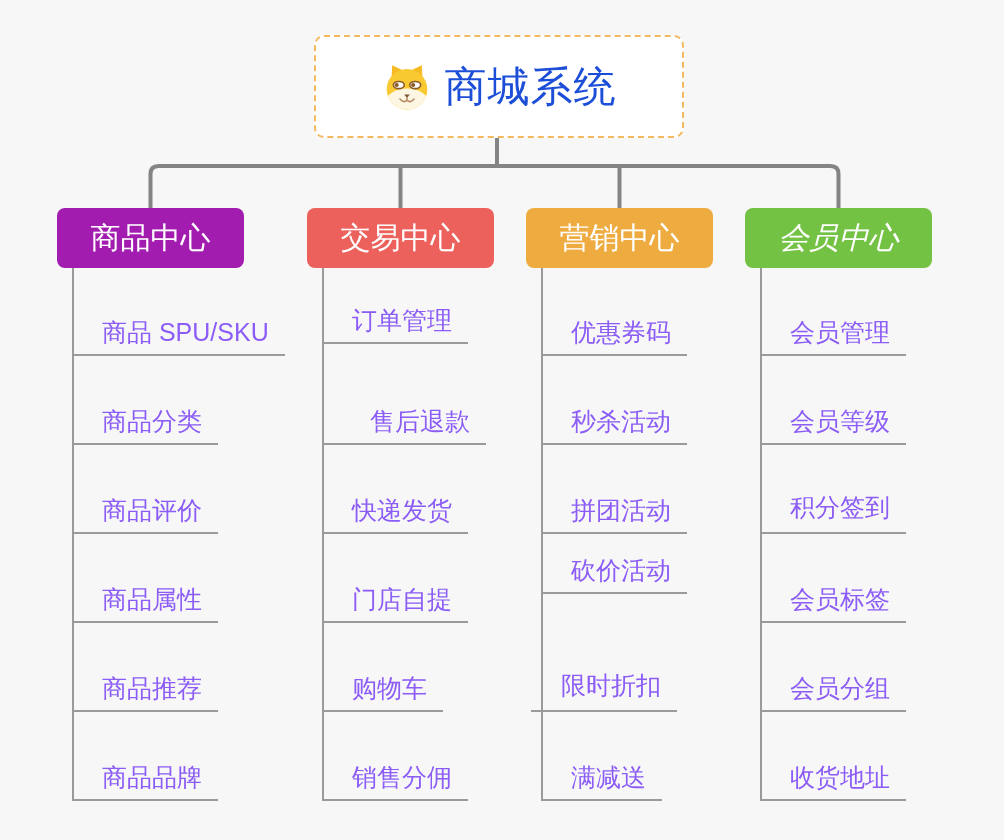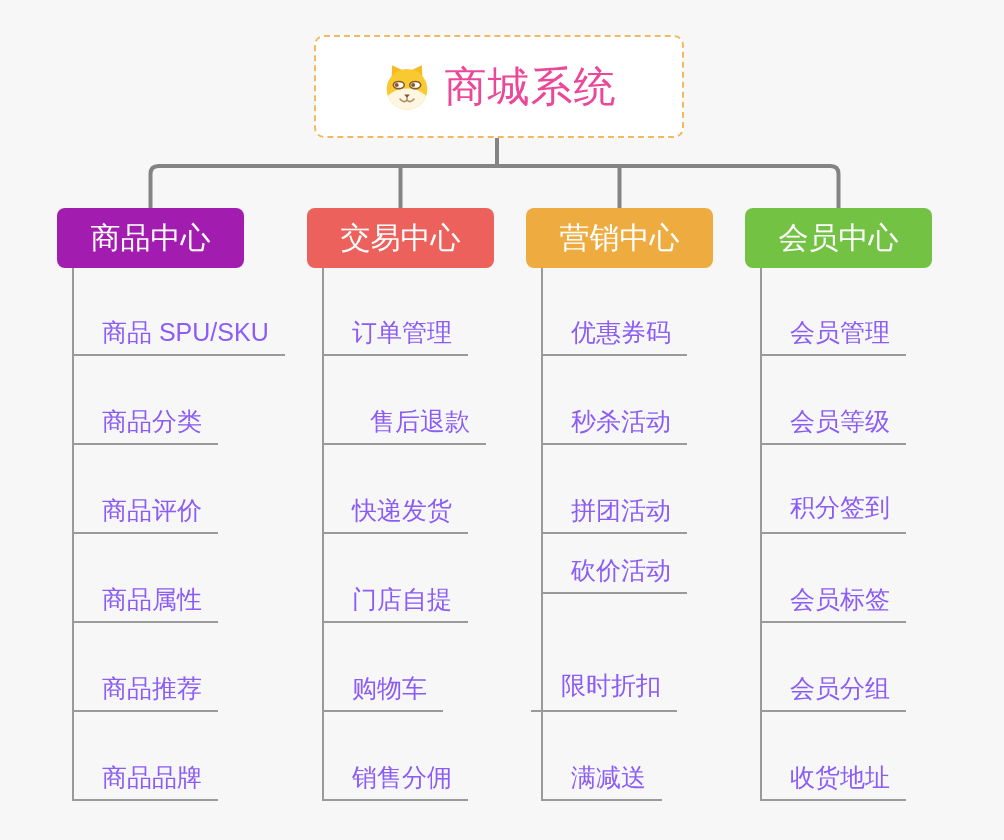--- a/index.html
+++ b/index.html
@@ -54,49 +54,49 @@
           </clipPath>
         <ellipse cx="32" cy="51" rx="27" ry="17" fill="#fdf6e2" clip-path="url(#headclip)"></ellipse>
         <ellipse cx="21.5" cy="29.5" rx="7" ry="4.6" fill="#ffffff" stroke="#8a5a28" stroke-width="2"></ellipse>
         <circle cx="18.8" cy="29.5" r="2.6" fill="#8a5a28"></circle>
         <ellipse cx="42.5" cy="29.5" rx="7" ry="4.6" fill="#ffffff" stroke="#8a5a28" stroke-width="2"></ellipse>
         <circle cx="39.8" cy="29.5" r="2.6" fill="#8a5a28"></circle>
         <path d="M28.5 41.5 h7 l-3.5 4.5 Z" fill="#7b5533"></path>
         <path d="M32 46 V49 M23 47.5 Q27.5 53 32 49 Q36.5 53 41 47.5" fill="none" stroke="#b48a63" stroke-width="2" stroke-linecap="round"></path>
       </svg>
     </span>
-    <span class="root-title" style="color: #ec4899; text-align: center;">商城系统</span>
+    <span class="root-title" style="color: #1d4ed8; text-align: center;">商城系统</span>
   </div>
 
   <div class="branch" style="left: 57px; background: #a21caf;">
       <span>商品中心</span>
     </div>
   <div class="branch" style="left: 307px; background: rgb(236, 97, 92);">
       <span>交易中心</span>
     </div>
   <div class="branch" style="left: 526px; background: rgb(238, 172, 64);">
       <span>营销中心</span>
     </div>
-  <div class="branch" style="left: 745px; background: rgb(116, 194, 68);">
+  <div class="branch" style="left: 745px; background: rgb(116, 194, 68); font-style: italic;">
       <span>会员中心</span>
     </div>
 
   <div class="trunk" style="left: 72px; background: rgb(154, 154, 154);"></div>
   <div class="trunk" style="left: 322px; background: rgb(154, 154, 154);"></div>
   <div class="trunk" style="left: 541px; background: rgb(154, 154, 154);"></div>
   <div class="trunk" style="left: 760px; background: rgb(154, 154, 154);"></div>
 
   <div class="leaf" style="left: 72px; top: 316px; border-bottom-color: rgb(154, 154, 154);">商品 SPU/SKU</div>
   <div class="leaf" style="left: 72px; top: 405px; border-bottom-color: rgb(154, 154, 154);">商品分类</div>
   <div class="leaf" style="left: 72px; top: 494px; border-bottom-color: rgb(154, 154, 154);">商品评价</div>
   <div class="leaf" style="left: 72px; top: 583px; border-bottom-color: rgb(154, 154, 154);">商品属性</div>
   <div class="leaf" style="left: 72px; top: 672px; border-bottom-color: rgb(154, 154, 154);">商品推荐</div>
   <div class="leaf" style="left: 72px; top: 761px; border-bottom-color: rgb(154, 154, 154);">商品品牌</div>
 
-  <div class="leaf" style="left: 322px; top: 316px; border-bottom-color: rgb(154, 154, 154);">订单管理</div>
+  <div class="leaf" style="left: 322px; top: 304px; border-bottom-color: rgb(154, 154, 154);">订单管理</div>
   <div class="leaf" style="left: 322px; top: 405px; border-bottom-color: rgb(154, 154, 154); padding-left: 48px;">售后退款</div>
   <div class="leaf" style="left: 322px; top: 494px; border-bottom-color: rgb(154, 154, 154);">快递发货</div>
   <div class="leaf" style="left: 322px; top: 583px; border-bottom-color: rgb(154, 154, 154);">门店自提</div>
   <div class="leaf" style="left: 322px; top: 672px; border-bottom-color: rgb(154, 154, 154);">购物车</div>
   <div class="leaf" style="left: 322px; top: 761px; border-bottom-color: rgb(154, 154, 154);">销售分佣</div>
 
   <div class="leaf" style="left: 541px; top: 316px; border-bottom-color: rgb(154, 154, 154);">优惠券码</div>
   <div class="leaf" style="left: 541px; top: 405px; border-bottom-color: rgb(154, 154, 154);">秒杀活动</div>
   <div class="leaf" style="left: 541px; top: 494px; border-bottom-color: rgb(154, 154, 154);">拼团活动</div>
   <div class="leaf" style="left: 541px; top: 554px; border-bottom-color: rgb(154, 154, 154);">砍价活动</div>

